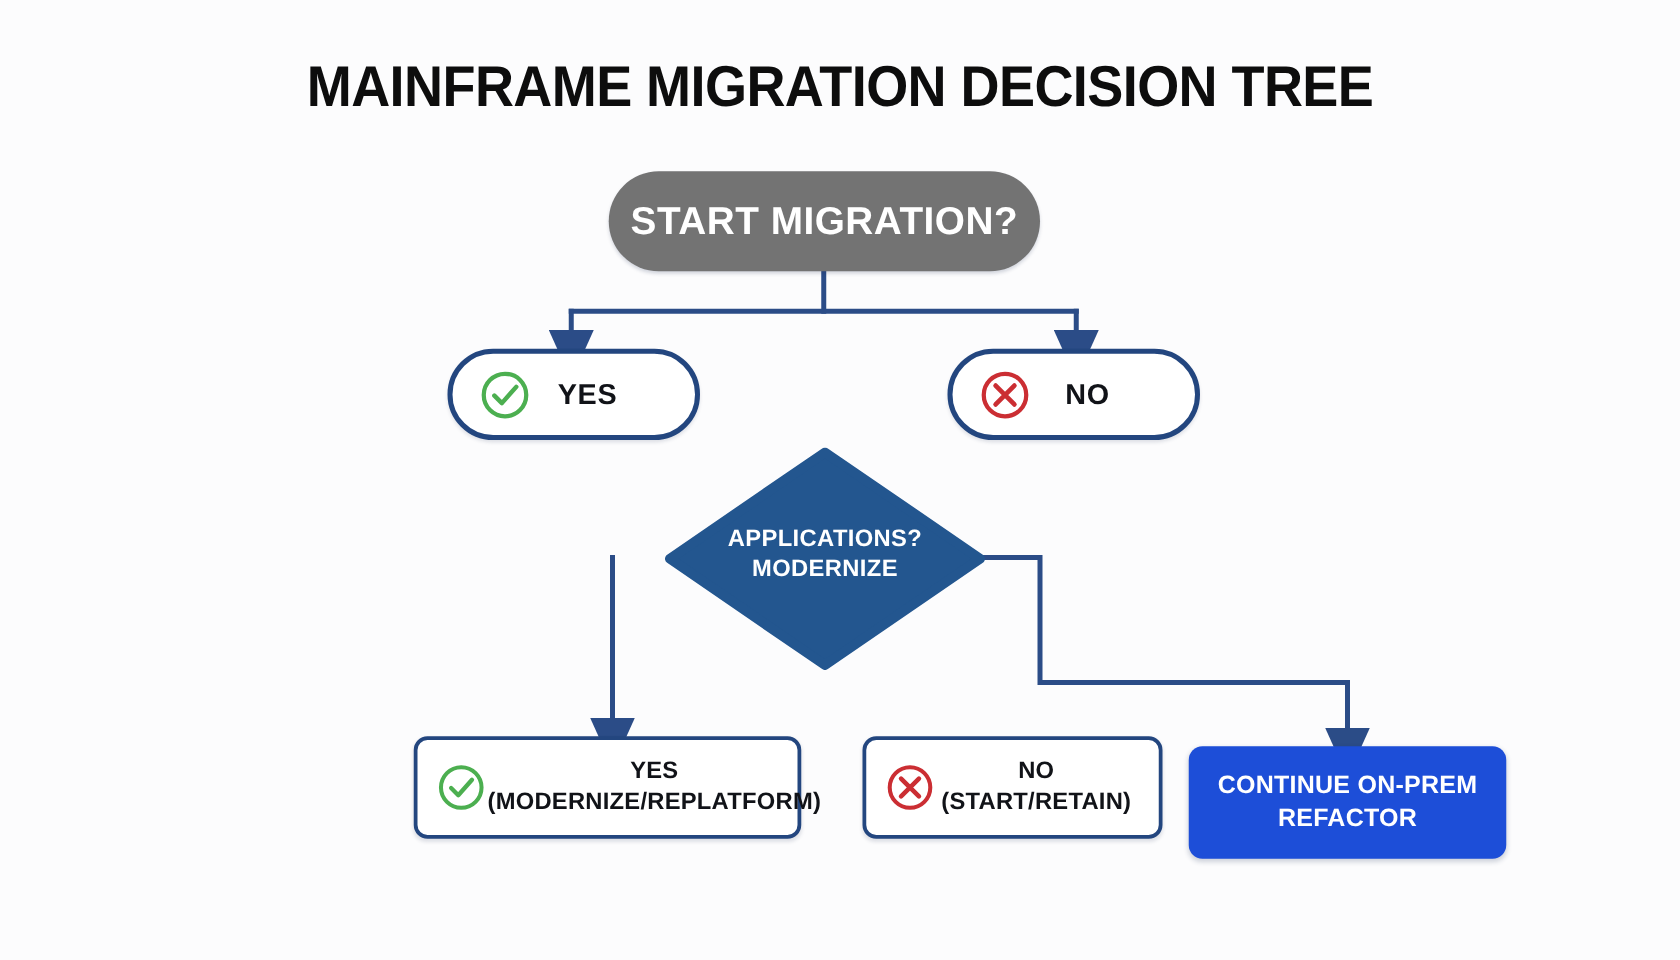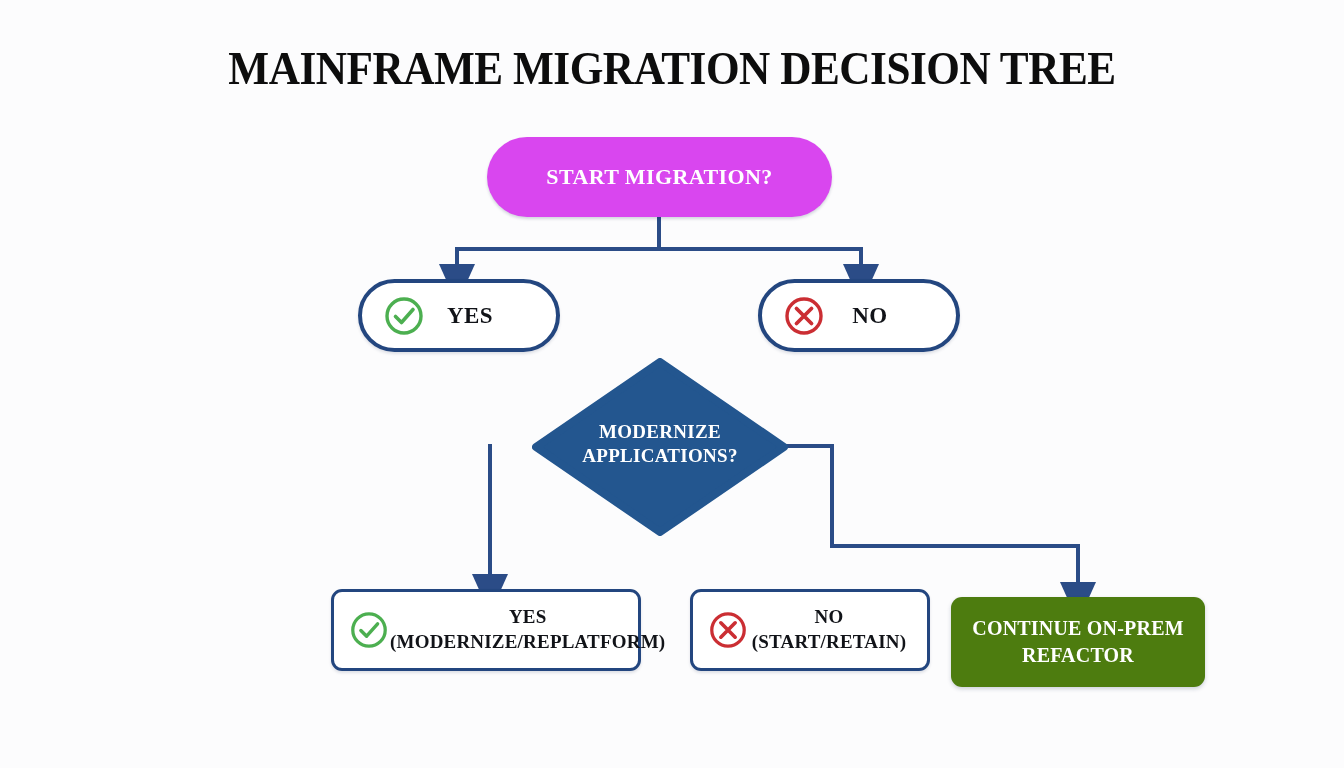--- a/index.html
+++ b/index.html
@@ -3,45 +3,45 @@
 <meta charset="utf-8">
 <style>
   html,body{margin:0;padding:0;}
   body{
     width:1344px;height:768px;
     background:#fcfcfd;
     font-family:"Liberation Sans","DejaVu Sans",sans-serif;
     overflow:hidden;
     position:relative;
   }
-  #canvas{position:absolute;inset:0;width:1344px;height:608px;font-family:Liberation Serif, serif;}
+  #canvas{position:absolute;inset:0;width:1344px;height:608px;}
 
   
   .title{
     position:absolute;left:0;top:42px;width:1344px;
     text-align:center;
     font-size:46px;font-weight:bold;
     letter-spacing:-0.5px;
     color:#0d0d0d;
     transform:scaleX(0.94);
     white-space:nowrap;
   }
 
   
   .edges{position:absolute;left:0;top:0;width:1344px;height:768px;}
 
   
   .node{position:absolute;box-sizing:border-box;}
 
   .pill-start{
     left:487px;top:137px;width:345px;height:80px;
-    background:#d946ef;
+    background:#737373;
     border-radius:40px;
     display:flex;align-items:center;justify-content:center;
-    color:#ffffff;font-size:22px;font-weight:bold;letter-spacing:0.4px;
+    color:#ffffff;font-size:31px;font-weight:bold;letter-spacing:0.4px;
     box-shadow:0 2px 3px rgba(20,40,80,.18);
   }
 
   .pill-choice{
     height:73px;
     background:#ffffff;
     border:4px solid #23467f;
     border-radius:37px;
     display:flex;align-items:center;
     box-shadow:0 2px 3px rgba(20,40,80,.13);
@@ -76,21 +76,21 @@
     flex:1;text-align:center;
     font-size:19px;font-weight:bold;color:#111318;
     line-height:1.3;letter-spacing:.2px;
     padding-right:18px;
   }
   #node-yes2{left:331px;top:589px;width:310px;}
   #node-no2{left:690px;top:589px;width:240px;}
 
   #node-continue{
     left:951px;top:597px;width:254px;height:90px;
-    background:#4d7c0f;border-radius:11px;
+    background:#1d4ed8;border-radius:11px;
     display:flex;align-items:center;justify-content:center;
     text-align:center;color:#ffffff;
     font-size:20px;font-weight:bold;line-height:1.35;
     letter-spacing:.2px;
     box-shadow:0 2px 4px rgba(20,40,80,.2);
   }
 </style>
 </head>
 <body>
 
@@ -139,22 +139,22 @@
       </svg>
     </span>
     <span class="txt">NO</span>
   </div>
 
   <div class="node diamond-wrap">
     <svg viewBox="0 0 256 178" xmlns="http://www.w3.org/2000/svg">
       <path d="M128,4 L252,89 L128,174 L4,89 Z" fill="#23568f" stroke="#23568f" stroke-width="8" stroke-linejoin="round"></path>
     </svg>
     <div class="diamond-label">
+      <div>APPLICATIONS?</div>
       <div>MODERNIZE</div>
-      <div>APPLICATIONS?</div>
     </div>
   </div>
 
   <div id="node-yes2" class="node rect-outcome">
     <span class="ico">
       <svg width="42" height="42" viewBox="0 0 44 44" xmlns="http://www.w3.org/2000/svg">
         <circle cx="22" cy="22" r="17" fill="none" stroke="#4caf50" stroke-width="3.4"></circle>
         <path d="M13.5,22.5 L19.5,28.5 L31,15.5" fill="none" stroke="#4caf50" stroke-width="3.6" stroke-linecap="round" stroke-linejoin="round"></path>
       </svg>
     </span>

